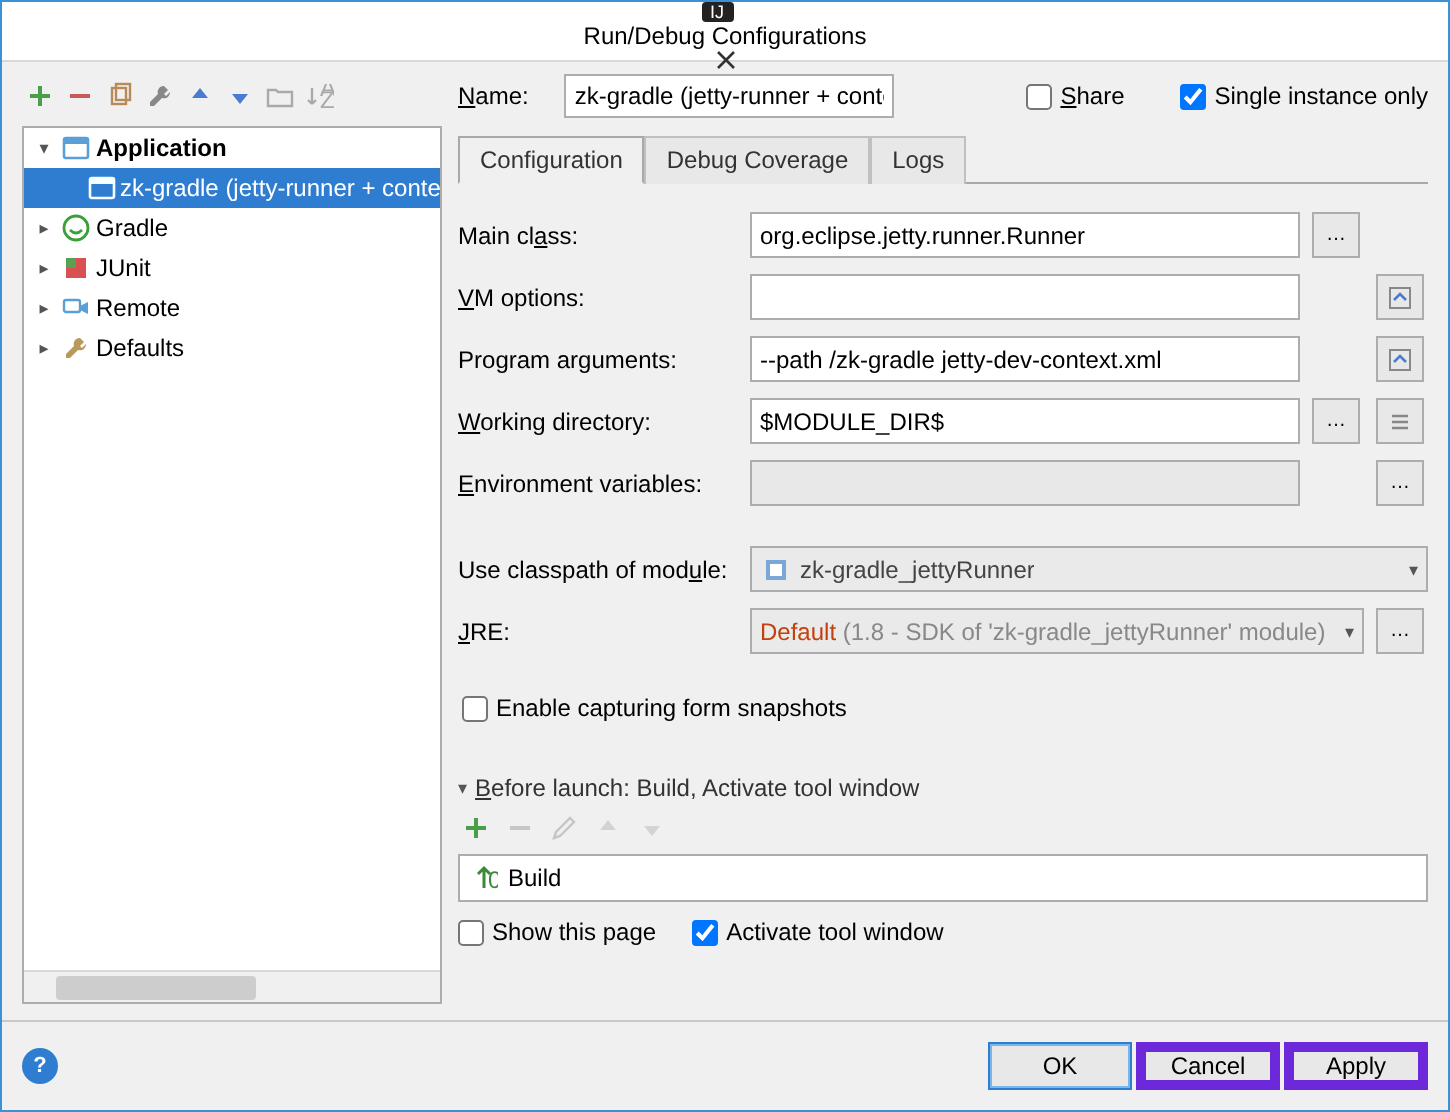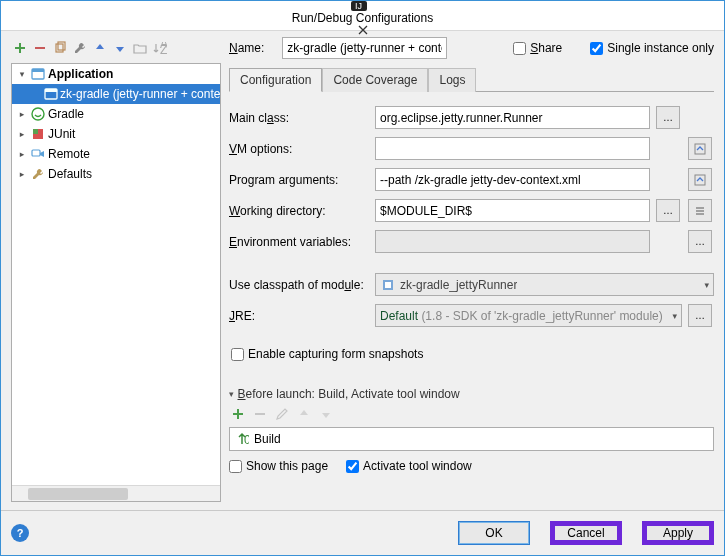--- a/index.html
+++ b/index.html
@@ -56,21 +56,21 @@
 .section-header { display: flex; align-items: center; gap: 4px; color: #333; margin-bottom: 4px; }
 .section-header .caret { color: #555; font-size: 9px; }
 .bl-toolbar { display: flex; gap: 4px; margin: 4px 0; }
 .bl-list { border: 1px solid #adadad; background: #fff; height: 24px; display: flex; align-items: center; padding: 0 4px; gap: 4px; }
 .bl-item-icon { width:16px;height:16px;display:inline-flex;align-items:center;justify-content:center;color:#3a8a3a;}
 
 .bottom-chk-row { display: flex; gap: 18px; margin-top: 8px; }
 
 .footer { border-top: 1px solid #c9c9c9; padding: 10px 10px 10px 10px; display: flex; align-items: center; }
 .help-icon { width: 18px; height: 18px; border-radius: 50%; background: #2f7dd1; color: #fff; display: inline-flex; align-items: center; justify-content: center; font-size: 11px; font-weight: bold; }
-.footer-btns { margin-left: auto; display: flex; gap: 20px; }
+.footer-btns { margin-left: auto; display: flex; gap: 2px; }
 .footer-btn { min-width: 72px; height: 24px; border: 5px solid #6d28d9; background: #e8e8e8; cursor: default; }
 .footer-btn.primary { border: 1px solid #2f7dd1; box-shadow: inset 0 0 0 1px #7ab7e8; }
 
 svg { display: block; }
 .ul { text-decoration: underline; }
 </style>
 </head>
 <body>
 
 <div class="dialog">
@@ -214,21 +214,21 @@
           </div>
           <div class="tree-scrollbar-bottom">
             <div class="tree-scrollbar-thumb"></div>
           </div>
         </div>
       </div>
 
       <div class="form-panel">
         <div class="tabs">
           <div class="tab active">Configuration</div>
-          <div class="tab">Code Coverage</div>
+          <div class="tab">Debug Coverage</div>
           <div class="tab">Logs</div>
         </div>
 
         <div class="form-grid" style="margin-top:8px;">
           <label>Main cl<span class="ul">a</span>ss:</label>
           <input class="txt" value="org.eclipse.jetty.runner.Runner" style="">
           <span class="icon-btn">…</span>
           <span></span>
 
           <label><span class="ul">V</span>M options:</label>
@@ -278,21 +278,21 @@
                     <rect x="4" y="4" width="6" height="6" fill="#fff"></rect>
                   </svg>
                 </span>
               <span class="sel-text">zk-gradle_jettyRunner</span>
             </span>
             <span class="sel-caret">▾</span>
           </div>
 
           <label><span class="ul">J</span>RE:</label>
           <div class="sel" style="grid-column: 2 / span 2;">
-            <span class="sel-text"><span style="color:#14532d">Default</span> <span style="color:#888">(1.8 - SDK of 'zk-gradle_jettyRunner' module)</span></span>
+            <span class="sel-text"><span style="color:#c2410c">Default</span> <span style="color:#888">(1.8 - SDK of 'zk-gradle_jettyRunner' module)</span></span>
             <span class="sel-caret">▾</span>
           </div>
           <span class="icon-btn">…</span>
         </div>
 
         <div class="chk-group" style="margin-top:14px; margin-left:2px;">
           <input type="checkbox" style="">
           <span>Enable capturing form snapshots</span>
         </div>
 

